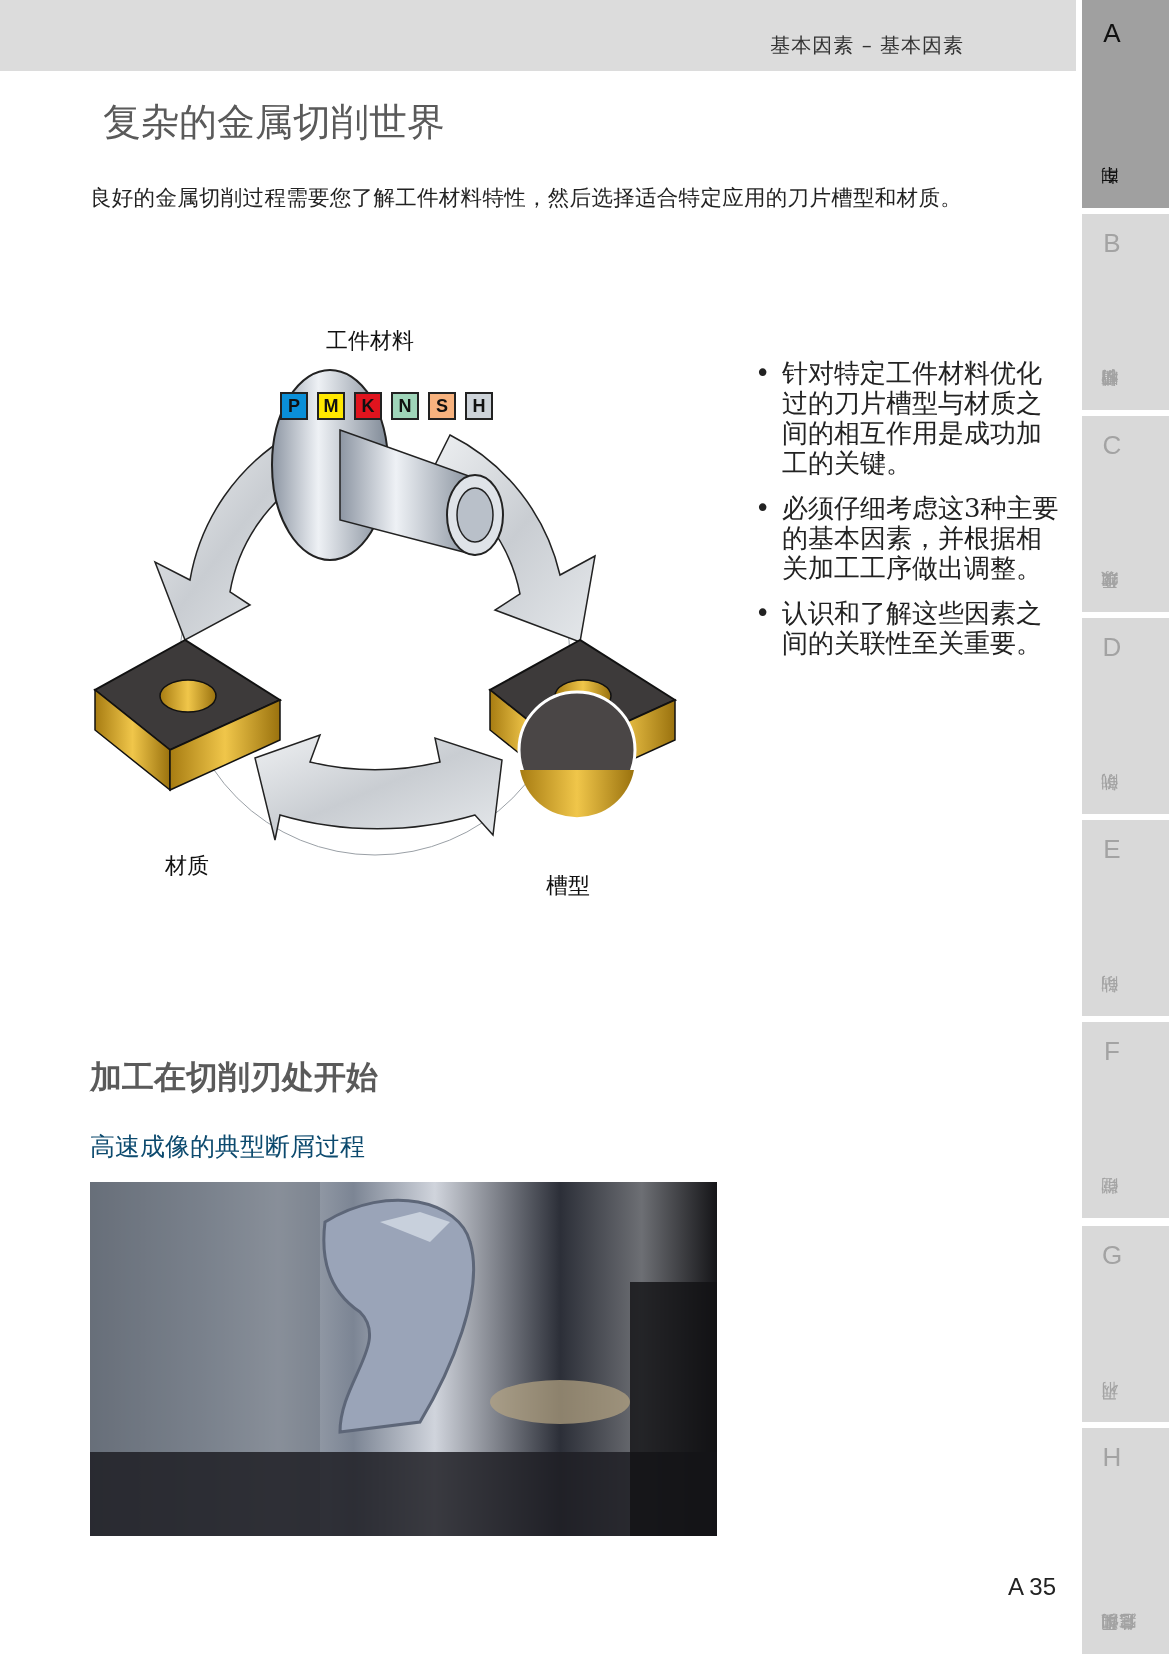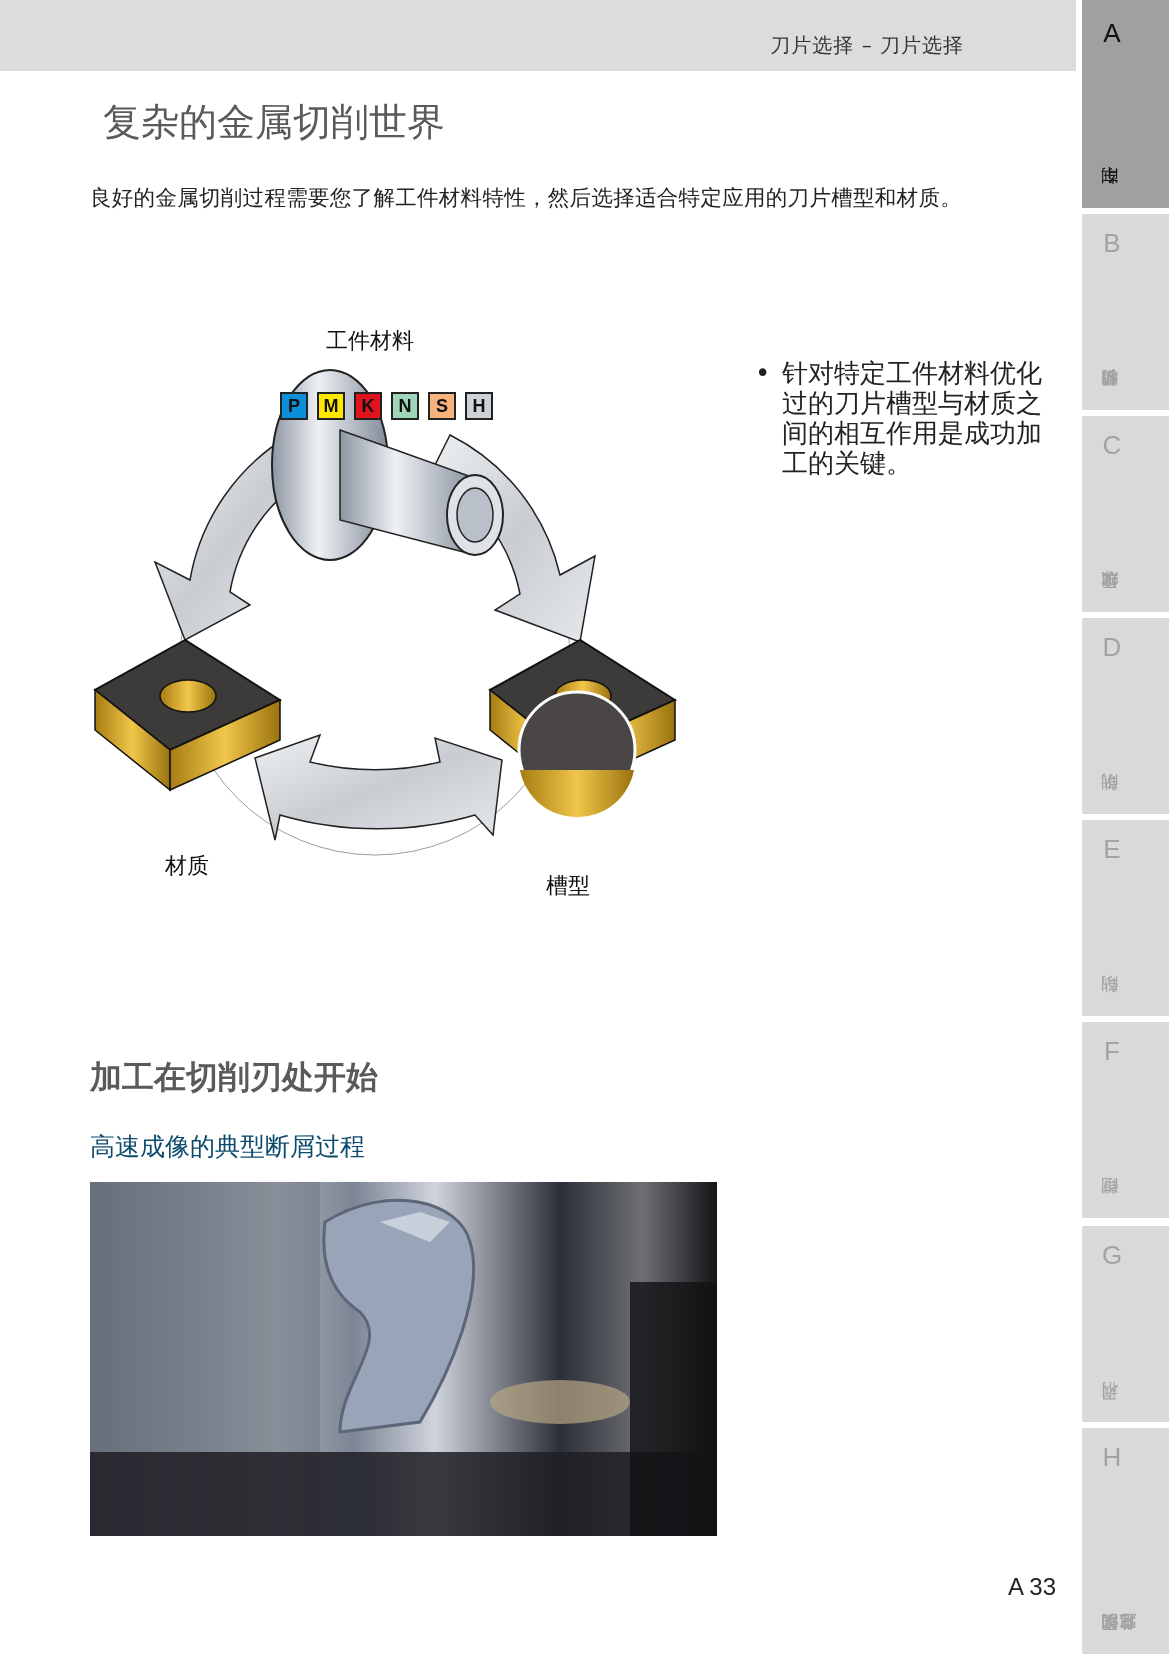--- a/index.html
+++ b/index.html
@@ -25,21 +25,21 @@
   .section-title { position:absolute; left:90px; top:1056px; font-size:32px; color:#5a5a5a; margin:0; font-weight:bold; }
   .subsection-title { position:absolute; left:90px; top:1130px; font-size:25px; color:#0c4a6e; margin:0; font-weight:normal; }
   .photo { position:absolute; left:90px; top:1182px; width:627px; height:354px; overflow:hidden;
            background: linear-gradient(90deg,#5f6670 0%,#868e99 18%,#a7adb6 30%,#7c8594 42%,#d0d4dc 55%,#2c2f38 75%,#6d6f74 88%,#151518 100%); }
   .page-number { position:absolute; right:113px; top:1573px; font-size:24px; color:#222; font-family:"Liberation Sans", sans-serif; }
 </style>
 </head>
 <body>
 
 <div class="header-band">
-  <div class="header-title">刀片选择 – 刀片选择</div>
+  <div class="header-title">基本因素 – 基本因素</div>
 </div>
 
 <div class="sidebar" id="sidebar">
     <div class="tab active" style="top: 0px; height: 208px; background: rgb(160, 160, 160);">
       <div class="tab-letter">A</div>
       <div class="tab-label">车削</div>
     </div>
     <div class="tab" style="top: 214px; height: 196px; background: rgb(217, 217, 217);">
       <div class="tab-letter">B</div>
       <div class="tab-label">切断和切槽</div>
@@ -126,29 +126,31 @@
       <div style="width: 24px; height: 24px; border: 2px solid rgb(34, 34, 34); display: flex; align-items: center; justify-content: center; font: bold 18px &quot;Liberation Sans&quot;, sans-serif; color: rgb(17, 17, 17); background: rgb(159, 213, 185);">N</div>
       <div style="width: 24px; height: 24px; border: 2px solid rgb(34, 34, 34); display: flex; align-items: center; justify-content: center; font: bold 18px &quot;Liberation Sans&quot;, sans-serif; color: rgb(17, 17, 17); background: rgb(247, 178, 126);">S</div>
       <div style="width: 24px; height: 24px; border: 2px solid rgb(34, 34, 34); display: flex; align-items: center; justify-content: center; font: bold 18px &quot;Liberation Sans&quot;, sans-serif; color: rgb(17, 17, 17); background: rgb(205, 211, 217);">H</div>
     </div>
   <div class="diag-label" style="left:75px;top:514px;margin-top:7px;">材质</div>
   <div class="diag-label" style="left:456px;top:541px;">槽型</div>
 </div>
 
 <ul class="bullets">
   <li>针对特定工件材料优化过的刀片槽型与材质之间的相互作用是成功加工的关键。</li>
+  <li>必须仔细考虑这3种主要的基本因素，并根据相关加工工序做出调整。</li>
+  <li>认识和了解这些因素之间的关联性至关重要。</li>
 </ul>
 
 <h2 class="section-title">加工在切削刃处开始</h2>
 <h3 class="subsection-title">高速成像的典型断屑过程</h3>
 
 <div class="photo">
   <svg width="627" height="354" viewBox="0 0 627 354">
     <rect x="0" y="0" width="230" height="354" fill="#6f7682" opacity="0.55"></rect>
     <path d="M235 40 C300 0 370 20 380 60 C395 110 360 190 330 240 L250 250 C250 200 300 160 270 130 C240 110 230 80 235 40 Z" fill="#9aa4b8" stroke="#5d6678" stroke-width="3"></path>
     <path d="M290 40 L330 30 L360 40 L340 60 Z" fill="#c8d0dc"></path>
     <ellipse cx="470" cy="220" rx="70" ry="22" fill="#b7a583" opacity="0.7"></ellipse>
     <rect x="0" y="270" width="627" height="84" fill="#1e1f25" opacity="0.85"></rect>
     <rect x="540" y="100" width="87" height="254" fill="#111214" opacity="0.8"></rect>
   </svg>
 </div>
 
-<div class="page-number">A 33</div>
+<div class="page-number">A 35</div>
 
 </body></html>

